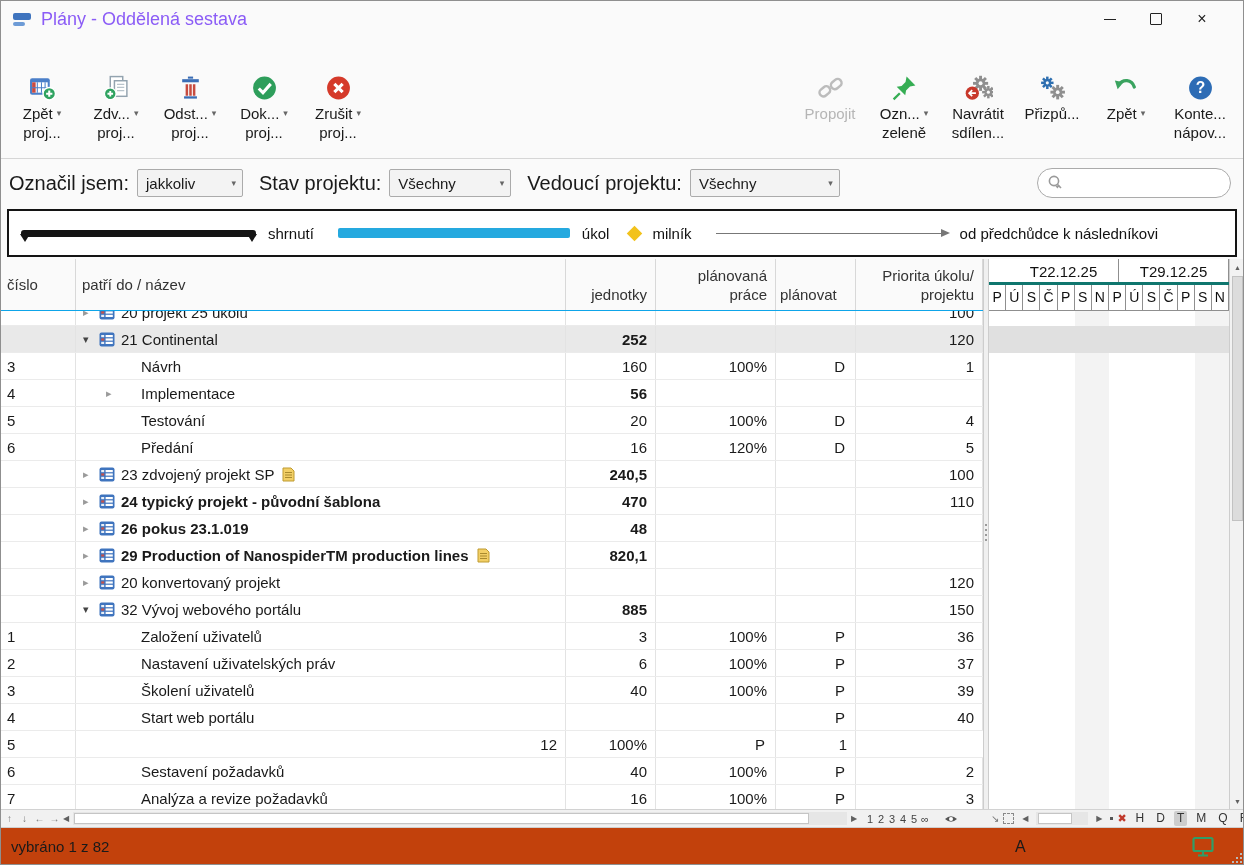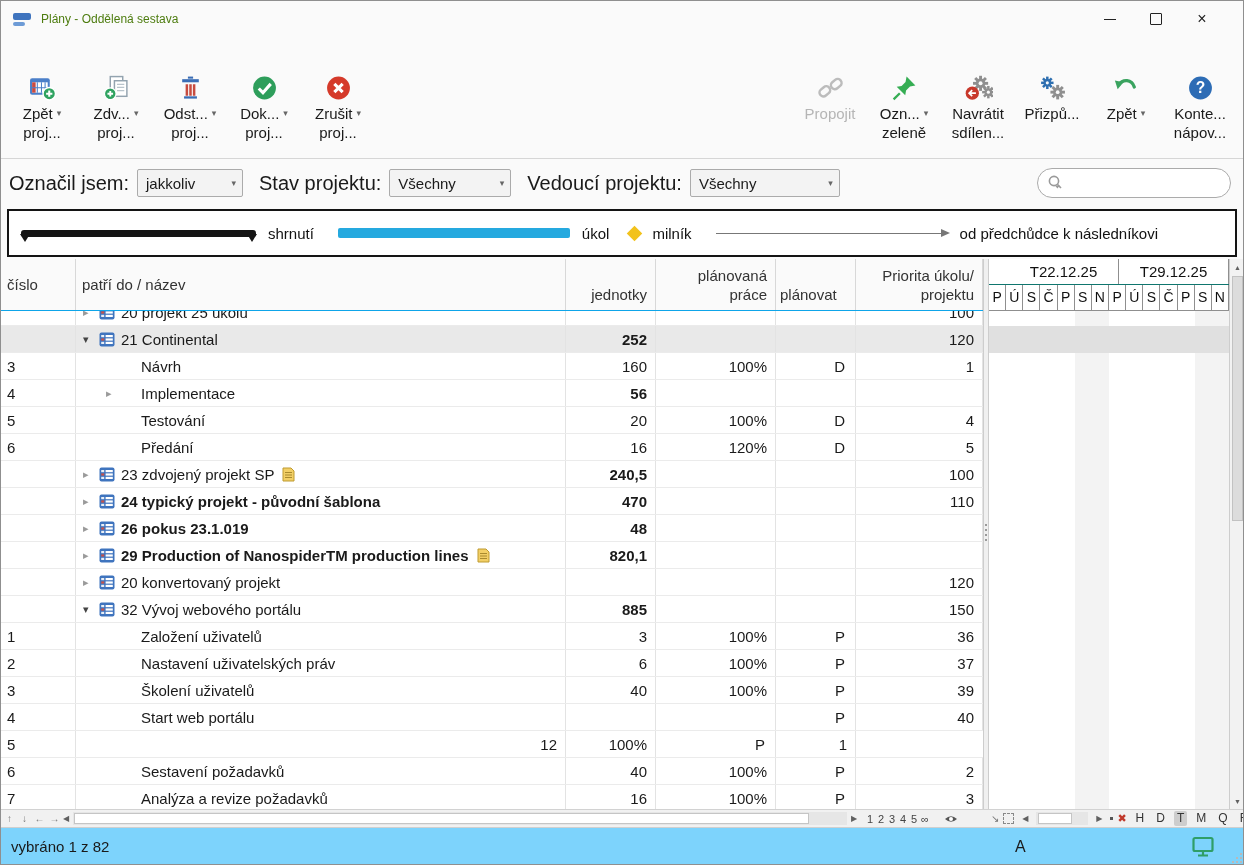--- a/index.html
+++ b/index.html
@@ -4,21 +4,21 @@
 <style>
   html,body{margin:0;padding:0;background:#fff;}
   body{width:1244px;height:865px;font-family:"Liberation Sans",sans-serif;-webkit-font-smoothing:antialiased;}
   .window{position:relative;width:1244px;height:865px;background:#fafafa;border:1px solid #8f8f8f;box-sizing:border-box;overflow:hidden;}
 
   
   .titlebar{position:absolute;left:0;top:0;width:100%;height:36px;display:flex;align-items:center;background:#fafafa;}
   .appicon{margin:0 10px 0 12px;display:flex;flex-direction:column;gap:2px;}
   .appicon i{display:block;width:18px;height:7px;border-radius:2px;background:#3f74be;}
   .appicon i+i{width:12px;height:4px;background:#6d9bd6;}
-  .wtitle{font-size:12px;color:#4d7c0f;}
+  .wtitle{font-size:18px;color:#8b5cf6;}
   .wcontrols{margin-left:auto;display:flex;align-items:center;padding-right:18px;}
   .wbtn{width:46px;height:30px;display:flex;align-items:center;justify-content:center;color:#222;}
   .minico{display:block;width:12px;border-top:1.4px solid #222;}
   .maxico{display:block;width:10px;height:10px;border:1.3px solid #222;border-radius:1px;}
   .closeglyph{font-size:16px;line-height:1;}
 
   
   .menubar{position:absolute;left:0;top:36px;width:100%;height:28px;display:flex;align-items:center;padding-left:12px;box-sizing:border-box;background:#fafafa;border-bottom:1px solid #ececec;}
   .menu-item{font-size:15px;color:#1a1a1a;padding:3px 9px;cursor:default;}
   .menu-item u{text-decoration:underline;text-underline-offset:2px;}
@@ -83,21 +83,21 @@
   .ar{width:16px;font-size:11px;color:#9a9a9a;flex:0 0 16px;}
   .ar.exp{color:#444;}
   .pic{display:flex;margin-right:6px;flex:0 0 auto;}
   .note{display:flex;margin-left:8px;}
 
   .splitter{position:absolute;left:982px;top:0;width:6px;height:550px;background:#f0f0f0;border-left:1px solid #cdcdcd;border-right:1px solid #cdcdcd;box-sizing:border-box;}
   .sgrip{position:absolute;left:1px;top:262px;width:3px;}
   .sgrip i{display:block;width:2px;height:2px;background:#9a9a9a;margin:3px 0;}
 
   .gantt{position:absolute;left:988px;top:0;width:240px;height:550px;}
-  .gweeks{display:flex;height:26px;border-bottom:1px solid #0f766e;box-sizing:border-box;padding-left:20px;}
+  .gweeks{display:flex;height:26px;border-bottom:3px solid #0f766e;box-sizing:border-box;padding-left:20px;}
   .gweek{width:120px;box-sizing:border-box;border-right:1px solid #8f8f8f;text-align:center;font-size:15px;line-height:25px;color:#111;overflow:hidden;}
   .gdays{display:flex;height:26px;border-bottom:1px solid #8f8f8f;box-sizing:border-box;}
   .gday{flex:1;box-sizing:border-box;border-right:1px solid #8f8f8f;text-align:center;font-size:14px;line-height:24px;color:#111;overflow:hidden;}
   .gbody{position:absolute;left:0;top:52px;width:240px;height:498px;overflow:hidden;background:#fff;}
   .stripe{position:absolute;top:0;bottom:0;background:#f3f3f3;}
   .grow{position:relative;height:27px;}
   .grow.sel{background:#e0e0e0;}
   .grow.partial{margin-top:-12px;}
 
   .vscroll{position:absolute;left:1228px;top:0;width:16px;height:550px;background:#f2f2f2;border-left:1px solid #cdcdcd;box-sizing:border-box;}
@@ -121,21 +121,21 @@
   .fit-ico{width:9px;height:9px;border:1px dashed #888;display:inline-block;}
   .mini-track{width:52px;height:13px;background:#e6e6e6;position:relative;}
   .mini-thumb{position:absolute;left:2px;top:1px;width:34px;height:11px;background:#fff;border:1px solid #c5c5c5;box-sizing:border-box;}
   .dotmark{width:3px;height:3px;background:#555;display:inline-block;}
   .clearx{color:#c0392b;font-size:11px;}
   .scales{display:flex;gap:6px;margin-left:2px;}
   .sbtn{font-size:12px;color:#333;padding:0 3px;line-height:15px;}
   .sbtn.act{background:#cdcdcd;border-radius:2px;}
 
   
-  .statusbar{position:absolute;left:0;top:826px;width:1244px;height:39px;background:#7dd3fc;border-top:1px solid #cfcfcf;box-sizing:border-box;}
+  .statusbar{position:absolute;left:0;top:826px;width:1244px;height:39px;background:#c2410c;border-top:1px solid #cfcfcf;box-sizing:border-box;}
   .statustext{position:absolute;left:10px;top:0;line-height:37px;font-size:15px;color:#1a1a1a;}
   .indicator{position:absolute;left:1014px;top:0;line-height:37px;font-size:16px;color:#1a1a1a;}
   .monitor{position:absolute;right:30px;top:8px;}
   .grip{position:absolute;right:3px;bottom:3px;width:12px;height:12px;}
   .grip i{position:absolute;width:2px;height:2px;background:#b9b9b9;}
   .grip i:nth-child(1){right:0;bottom:8px;}
   .grip i:nth-child(2){right:4px;bottom:4px;}
   .grip i:nth-child(3){right:0;bottom:4px;}
   .grip i:nth-child(4){right:8px;bottom:0;}
   .grip i:nth-child(5){right:4px;bottom:0;}

